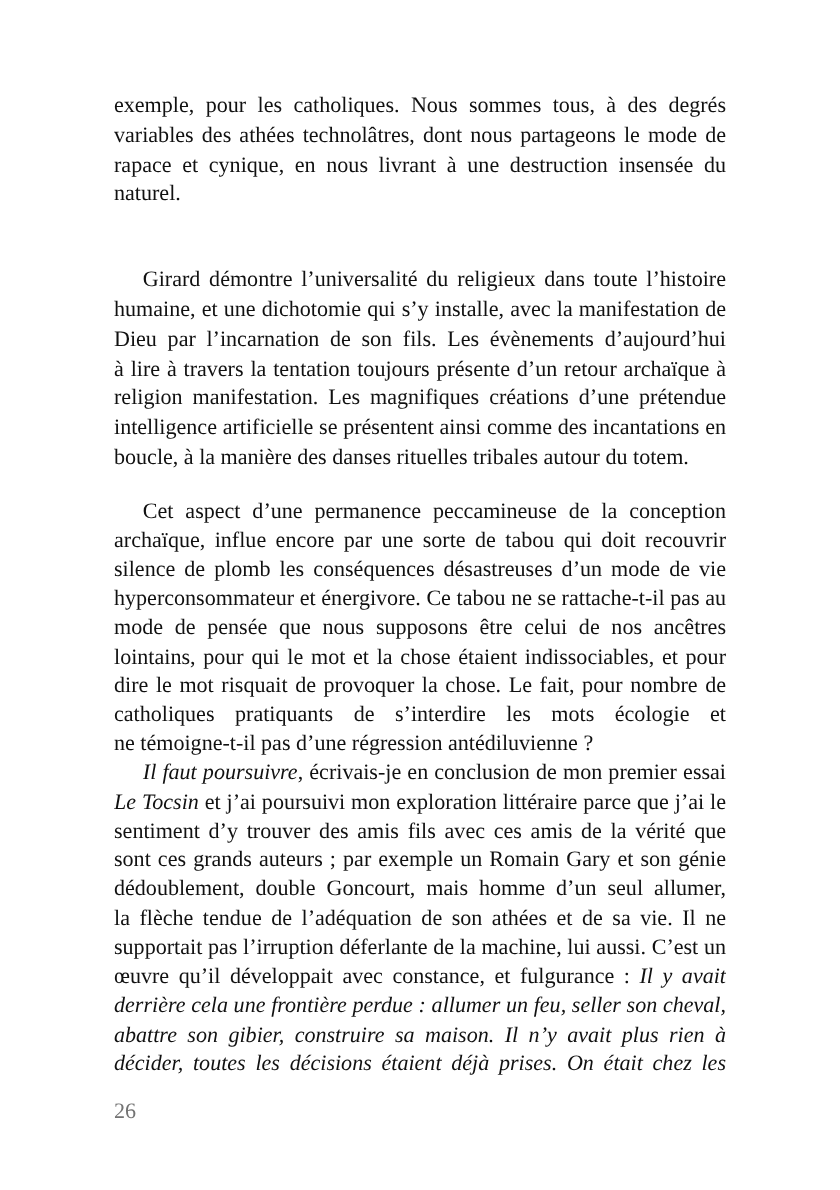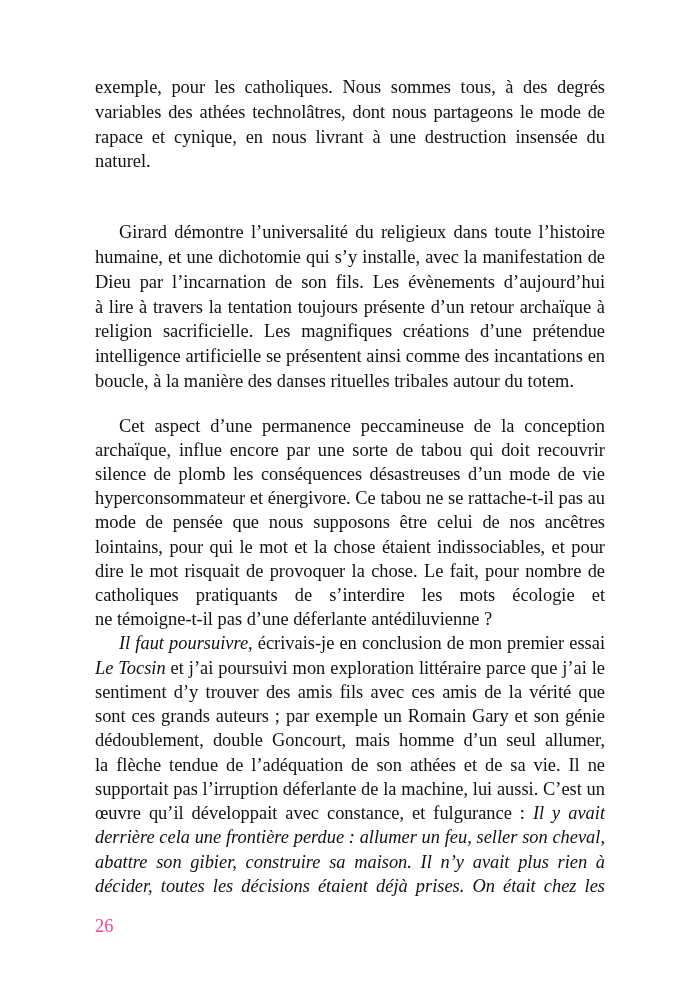--- a/index.html
+++ b/index.html
@@ -21,55 +21,55 @@
       text-align: justify;
       text-align-last: justify;
     }
     .line.last { text-align-last: left; }
     .line.indent { left: 119px; width: 486px; }
     .line span { white-space: normal; }
     em { font-style: italic; }
     .page-number {
       position: absolute; left: 95px; top: 914px;
       font-family: "Liberation Serif", "DejaVu Serif", serif;
-      font-size: 18.4px; line-height: 24px; color: #ec4899;
+      font-size: 18.4px; line-height: 24px; color: #737373;
     }
   </style>
 </head>
 <body>
 
 <div class="page">
 
   <div>
     <div class="line" style="top: 75px; white-space: normal; overflow: hidden;">exemple, pour les catholiques. Nous sommes tous, à des degrés</div>
     <div class="line" style="top: 100px; white-space: normal; overflow: hidden;">variables des athées technolâtres, dont nous partageons le mode de vie</div>
     <div class="line" style="top: 125px; white-space: normal; overflow: hidden;">rapace et cynique, en nous livrant à une destruction insensée du milieu</div>
     <div class="line last" style="top: 149px; white-space: normal; overflow: hidden;">naturel.</div>
   </div>
 
   <div>
     <div class="line indent" style="top: 220px; white-space: normal; overflow: hidden;">Girard démontre l’universalité du religieux dans toute l’histoire</div>
     <div class="line" style="top: 245px; white-space: normal; overflow: hidden;">humaine, et une dichotomie qui s’y installe, avec la manifestation de</div>
     <div class="line" style="top: 270px; white-space: normal; overflow: hidden;">Dieu par l’incarnation de son fils. Les évènements d’aujourd’hui sont</div>
     <div class="line" style="top: 295px; white-space: normal; overflow: hidden;">à lire à travers la tentation toujours présente d’un retour archaïque à la</div>
-    <div class="line" style="top: 319px; white-space: normal; overflow: hidden;">religion sacrificielle. Les magnifiques créations d’une prétendue</div>
+    <div class="line" style="top: 319px; white-space: normal; overflow: hidden;">religion manifestation. Les magnifiques créations d’une prétendue</div>
     <div class="line" style="top: 344px; white-space: normal; overflow: hidden;">intelligence artificielle se présentent ainsi comme des incantations en</div>
     <div class="line last" style="top: 369px; white-space: normal; overflow: hidden;">boucle, à la manière des danses rituelles tribales autour du totem.</div>
   </div>
 
   <div>
     <div class="line indent" style="top: 414px; white-space: normal; overflow: hidden;">Cet aspect d’une permanence peccamineuse de la conception</div>
     <div class="line" style="top: 438px; white-space: normal; overflow: hidden;">archaïque, influe encore par une sorte de tabou qui doit recouvrir d’un</div>
     <div class="line" style="top: 462px; white-space: normal; overflow: hidden;">silence de plomb les conséquences désastreuses d’un mode de vie</div>
     <div class="line" style="top: 486px; white-space: normal; overflow: hidden;">hyperconsommateur et énergivore. Ce tabou ne se rattache-t-il pas au</div>
     <div class="line" style="top: 510px; white-space: normal; overflow: hidden;">mode de pensée que nous supposons être celui de nos ancêtres</div>
     <div class="line" style="top: 535px; white-space: normal; overflow: hidden;">lointains, pour qui le mot et la chose étaient indissociables, et pour qui</div>
     <div class="line" style="top: 559px; white-space: normal; overflow: hidden;">dire le mot risquait de provoquer la chose. Le fait, pour nombre de</div>
     <div class="line" style="top: 583px; white-space: normal; overflow: hidden;">catholiques pratiquants de s’interdire les mots écologie et catastrophe</div>
-    <div class="line last" style="top: 607px; white-space: normal; overflow: hidden;">ne témoigne-t-il pas d’une déferlante antédiluvienne ?</div>
+    <div class="line last" style="top: 607px; white-space: normal; overflow: hidden;">ne témoigne-t-il pas d’une régression antédiluvienne ?</div>
   </div>
 
   <div>
     <div class="line indent" style="top: 631px; white-space: normal; overflow: hidden;">
       <em>Il faut poursuivre</em><span>, écrivais-je en conclusion de mon premier essai</span>
     </div>
     <div class="line" style="top: 656px; white-space: normal; overflow: hidden;">
       <em>Le Tocsin</em><span> et j’ai poursuivi mon exploration littéraire parce que j’ai le</span>
     </div>
     <div class="line" style="top: 680px; white-space: normal; overflow: hidden;">sentiment d’y trouver des amis fils avec ces amis de la vérité que</div>

